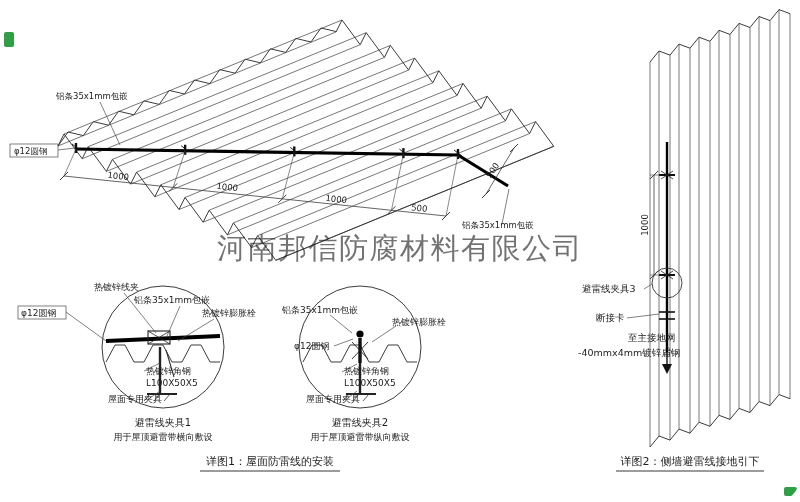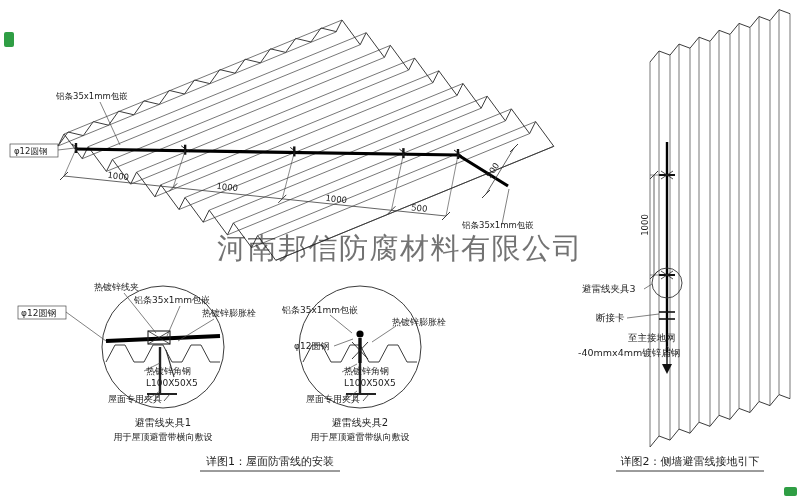--- a/index.html
+++ b/index.html
@@ -1,16 +1,16 @@
 <!DOCTYPE html>
 <html><head>
 <meta charset="utf-8">
 <style>
   html,body{margin:0;padding:0;background:#ffffff;}
-  .canvas{position:relative;width:800px;height:502px;background:#ffffff;overflow:hidden;}
+  .canvas{position:relative;width:800px;height:502px;background:#ffffff;overflow:hidden;border-radius:25px;}
   svg{position:absolute;left:0;top:0;}
   text{font-family:"DejaVu Sans","Liberation Sans",sans-serif;fill:#1d1d1d;}
   .s85{font-size:8.5px}
   .s9{font-size:9px}
   .s95{font-size:9.5px}
   .s10{font-size:10px}
   .s11{font-size:11px}
   .mid{text-anchor:middle}
   .wm{font-size:29px;opacity:.62;letter-spacing:1.5px}
 </style>

